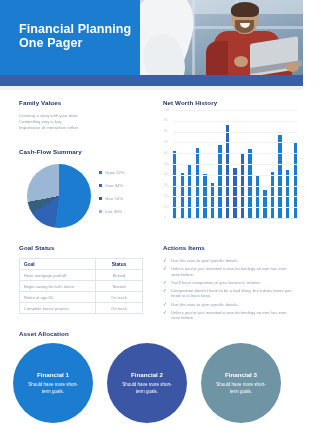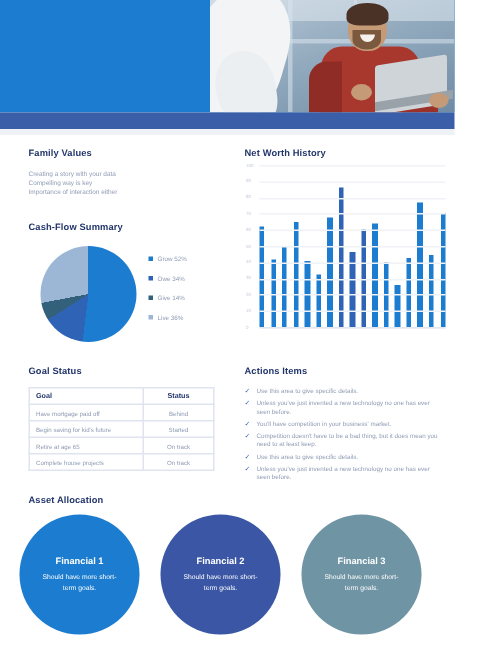--- a/index.html
+++ b/index.html
@@ -116,20 +116,21 @@
   .c3{left:188px;background:#6f94a4;}
   .circle-title{font-size:6.2px;font-weight:bold;margin-bottom:4px;}
   .circle-text{font-size:4.5px;line-height:6.2px;width:58px;}
 </style>
 </head>
 <body>
 
 <div class="page">
 
   <div class="header">
+    <div class="header-title">Financial Planning One Pager</div>
     <div class="header-photo">
       <div class="photo-sky"></div>
       <div class="photo-ceil"></div>
       <div class="photo-winframe pw4"></div>
       <div class="photo-winframe pw1"></div>
       <div class="photo-winframe pw2"></div>
       <div class="photo-winframe pw3"></div>
       <div class="photo-white-shape"></div>
       <div class="photo-white-shape2"></div>
       <div class="photo-person-body"></div>

